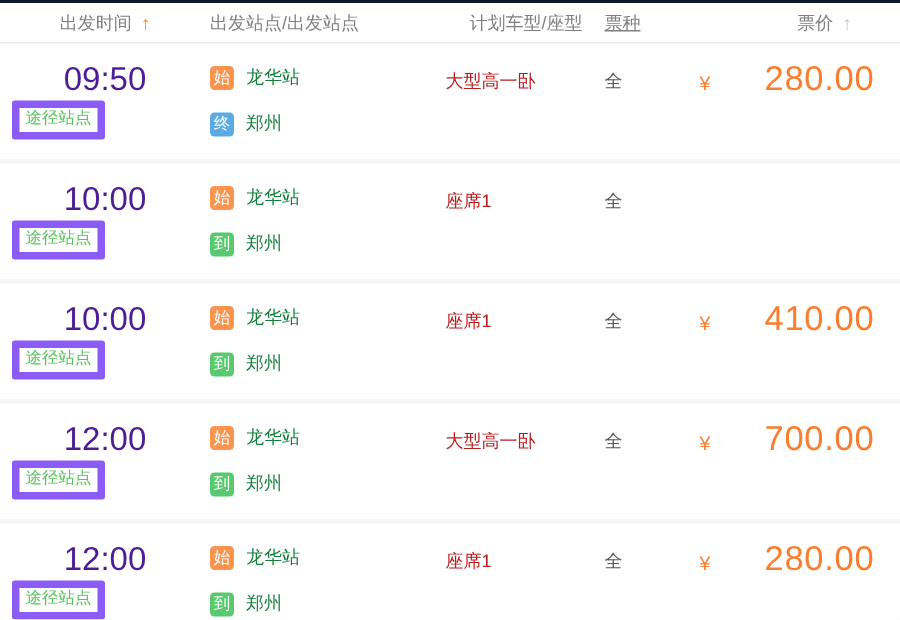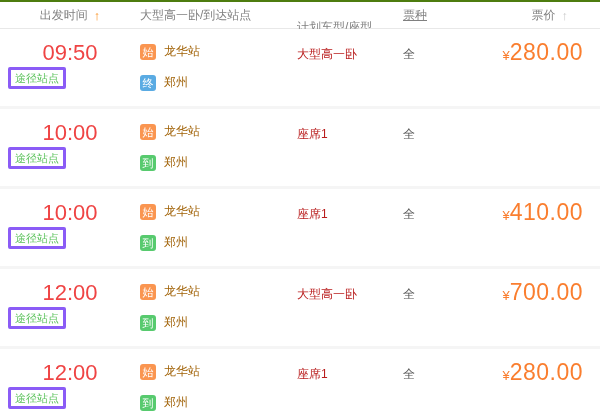--- a/index.html
+++ b/index.html
@@ -6,86 +6,86 @@
   body{
     width:600px;height:413px;overflow:hidden;
     font-family:"Liberation Sans","DejaVu Sans",sans-serif;
     -webkit-font-smoothing:antialiased;
   }
   .table{width:600px;position:relative;}
 
   
   .header{
     position:relative;height:26px;
-    border-top:2px solid #4d7c0f;
+    border-top:2px solid #0f172a;
     border-bottom:1px solid #e8e8e8;
     background:#fff;
   }
   .h-col{
     position:absolute;top:0;height:26px;
     display:flex;align-items:center;
     font-size:12px;color:#808080;white-space:nowrap;
   }
   .h-time{left:0;width:140px;justify-content:center;}
   .h-stations{left:140px;}
-  .h-cartype{left:297px;margin-top:12px;}
+  .h-cartype{left:313px;}
   .h-ticket{left:403px;text-decoration:underline;}
   .h-price{right:32px;align-items:center;}
   .arrow{font-weight:900;font-size:13px;margin-left:6px;line-height:1;}
   .arrow.active{color:#fa8c16;}
   .arrow.inactive{color:#c9c9c9;}
 
   
   .row{
     position:relative;height:77px;background:#fff;
     border-bottom:3px solid #f5f5f5;
     box-shadow:0 1px 0 #ebebeb;
   }
   .time{
     position:absolute;left:0;top:13px;width:140px;
-    text-align:center;font-size:22px;color:#ef4444;line-height:22px;
+    text-align:center;font-size:22px;color:#4c1d95;line-height:22px;
   }
   .via-btn{
     position:absolute;left:8px;top:38px;
-    background:#fff;border:3px solid #8b5cf6;border-radius:2px;
+    background:#fff;border:5px solid #8b5cf6;border-radius:2px;
     color:#5cc35c;font-size:11px;line-height:14px;padding:1px 4px;
-    font-family:Liberation Sans, sans-serif;cursor:pointer;
+    font-family:Liberation Mono, monospace;cursor:pointer;
   }
   .line{position:absolute;left:140px;display:flex;align-items:center;}
   .line1{top:14px;}
   .line2{top:45px;}
   .badge{
     width:16px;height:16px;border-radius:3px;
     color:#fff;font-size:11px;line-height:16px;text-align:center;
     display:inline-block;flex:0 0 auto;
   }
   .badge-start{background:#fa9550;}
   .badge-terminal{background:#5aabe3;}
   .badge-arrive{background:#57ca6e;}
-  .station{margin-left:8px;font-size:12px;color:#a16207;}
+  .station{margin-left:8px;font-size:12px;color:#15803d;}
   .cartype{position:absolute;left:297px;top:17px;font-size:12px;color:#b91c1c;}
   .ticket{position:absolute;left:403px;top:17px;font-size:12px;color:#555;}
   .price{
     position:absolute;right:17px;top:10px;
     color:#fa7e2f;white-space:nowrap;
   }
   .yen{font-size:13px;vertical-align:baseline;}
-  .amount{font-size:23px;letter-spacing:0.5px;}
+  .amount{font-size:23px;letter-spacing:0.5px;margin-left:36px;}
 </style>
 </head>
 <body>
 
 <div class="table">
   <div class="header">
     <div class="h-col h-time">
       <span>出发时间</span>
       <span class="arrow active">↑</span>
     </div>
     <div class="h-col h-stations">
-      <span>大型高一卧/到达站点</span>
+      <span>出发站点/出发站点</span>
     </div>
     <div class="h-col h-cartype">
       <span>计划车型/座型</span>
     </div>
     <div class="h-col h-ticket">
       <span>票种</span>
     </div>
     <div class="h-col h-price">
       <span>票价</span>
       <span class="arrow inactive">↑</span>

